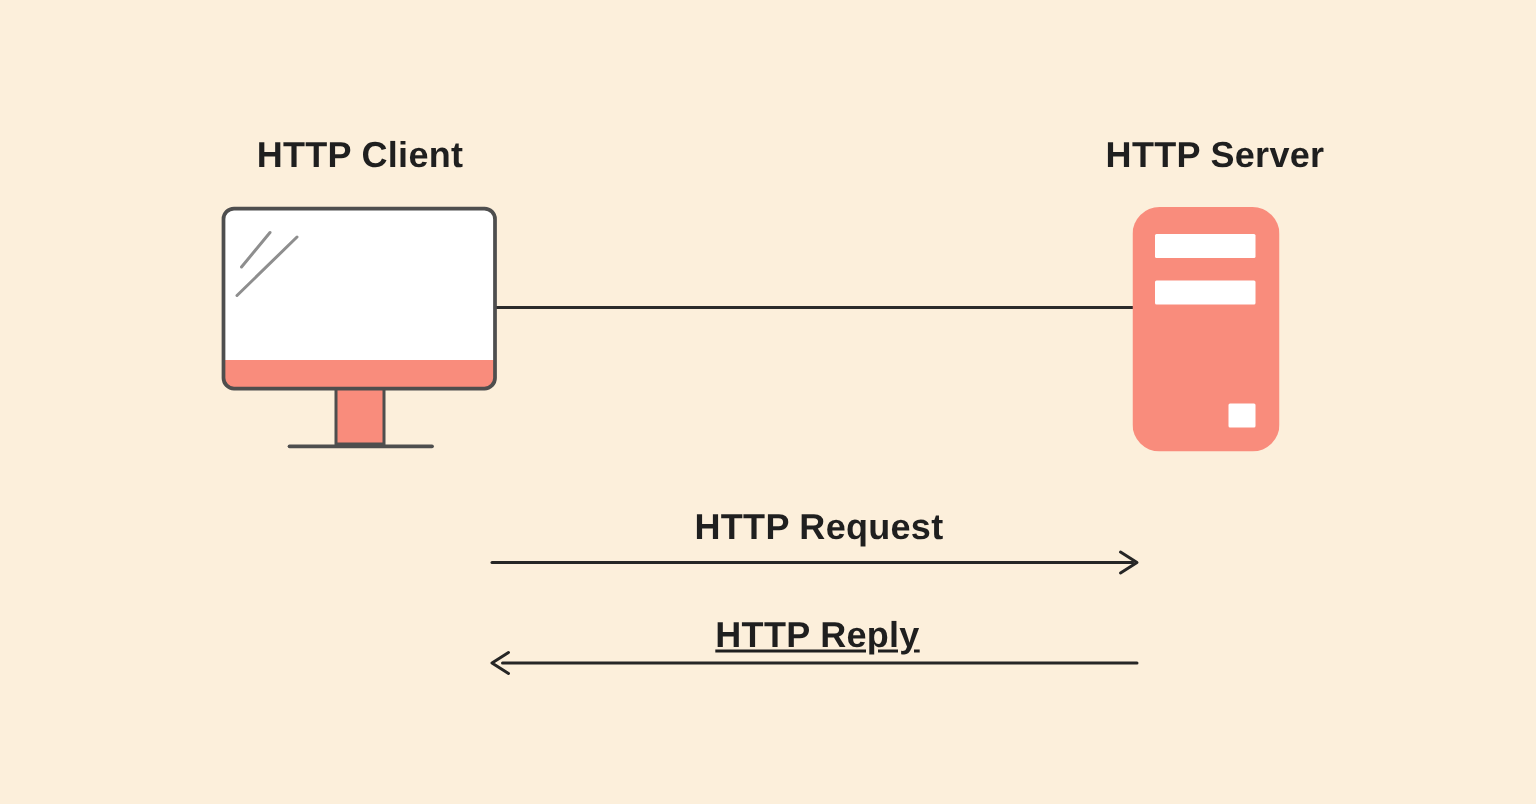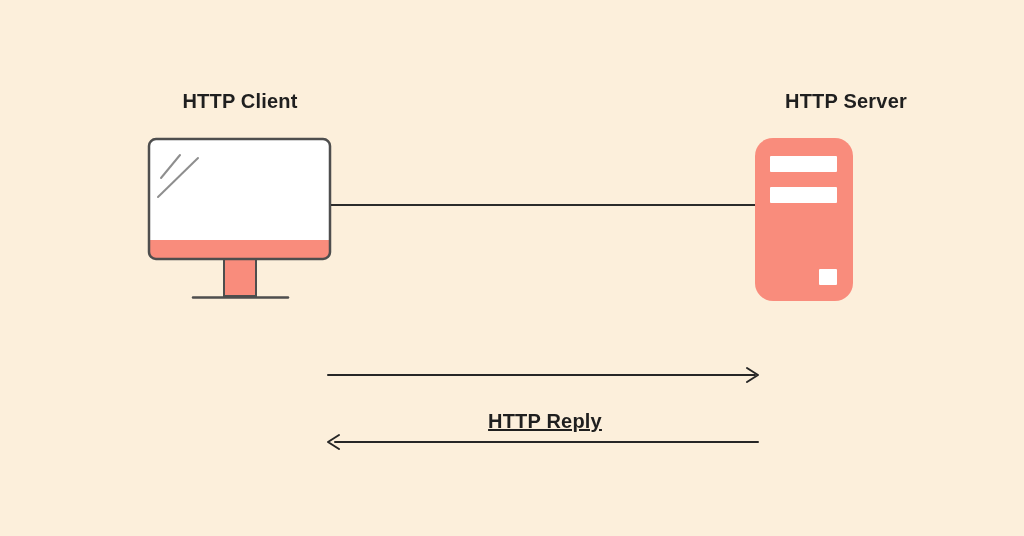--- a/index.html
+++ b/index.html
@@ -7,28 +7,28 @@
     position: relative;
     width: 1024px;
     height: 536px;
     background: #FCEFDB;
     overflow: hidden;
     font-family: "Liberation Sans", "DejaVu Sans", sans-serif;
   }
   .label {
     position: absolute;
     color: #1F1F1F;
-    font-size: 20px;
+    font-size: 24px;
     font-weight: 600;
     letter-spacing: 0.2px;
     text-align: center;
     white-space: nowrap;
   }
   .node-label-client { left: 140px; top: 90px; width: 200px; }
-  .node-label-server { left: 746px; top: 90px; width: 200px; }
+  .node-label-server { left: 710px; top: 90px; width: 200px; }
   .msg-label-request { left: 421px; top: 338px; width: 250px; }
   .msg-label-reply   { left: 420px; top: 410px; width: 250px; text-decoration: underline; }
 
   .monitor-svg { position: absolute; left: 147px; top: 137px; }
   .server-svg  { position: absolute; left: 755px; top: 138px; }
 
   .connector {
     position: absolute;
     left: 331px; top: 204px;
     width: 425px; height: 0;
@@ -73,20 +73,21 @@
 
   <div class="connector"></div>
 
   <svg class="server-svg" width="98" height="163" viewBox="0 0 98 163">
     <rect x="0" y="0" width="98" height="163" rx="18" fill="#F98C7C"></rect>
     <rect x="15" y="18" width="67" height="16" rx="1" fill="#FFFFFF"></rect>
     <rect x="15" y="49" width="67" height="16" rx="1" fill="#FFFFFF"></rect>
     <rect x="64" y="131" width="18" height="16" rx="1" fill="#FFFFFF"></rect>
   </svg>
 
+  <div class="label msg-label-request">HTTP Request</div>
   <svg class="arrow-svg arrow-request" width="438" height="18" viewBox="0 0 438 18">
     <line x1="2" y1="9" x2="429" y2="9" class="arrow-stroke" stroke-width="2" stroke-linecap="round"></line>
     <polyline points="421,2 432,9 421,16" fill="none" class="arrow-stroke" stroke-width="2" stroke-linecap="round" stroke-linejoin="round"></polyline>
   </svg>
 
   <div class="label msg-label-reply">HTTP Reply</div>
   <svg class="arrow-svg arrow-reply" width="438" height="18" viewBox="0 0 438 18">
     <line x1="9" y1="9" x2="432" y2="9" class="arrow-stroke" stroke-width="2" stroke-linecap="round"></line>
     <polyline points="13,2 2,9 13,16" fill="none" class="arrow-stroke" stroke-width="2" stroke-linecap="round" stroke-linejoin="round"></polyline>
   </svg>

